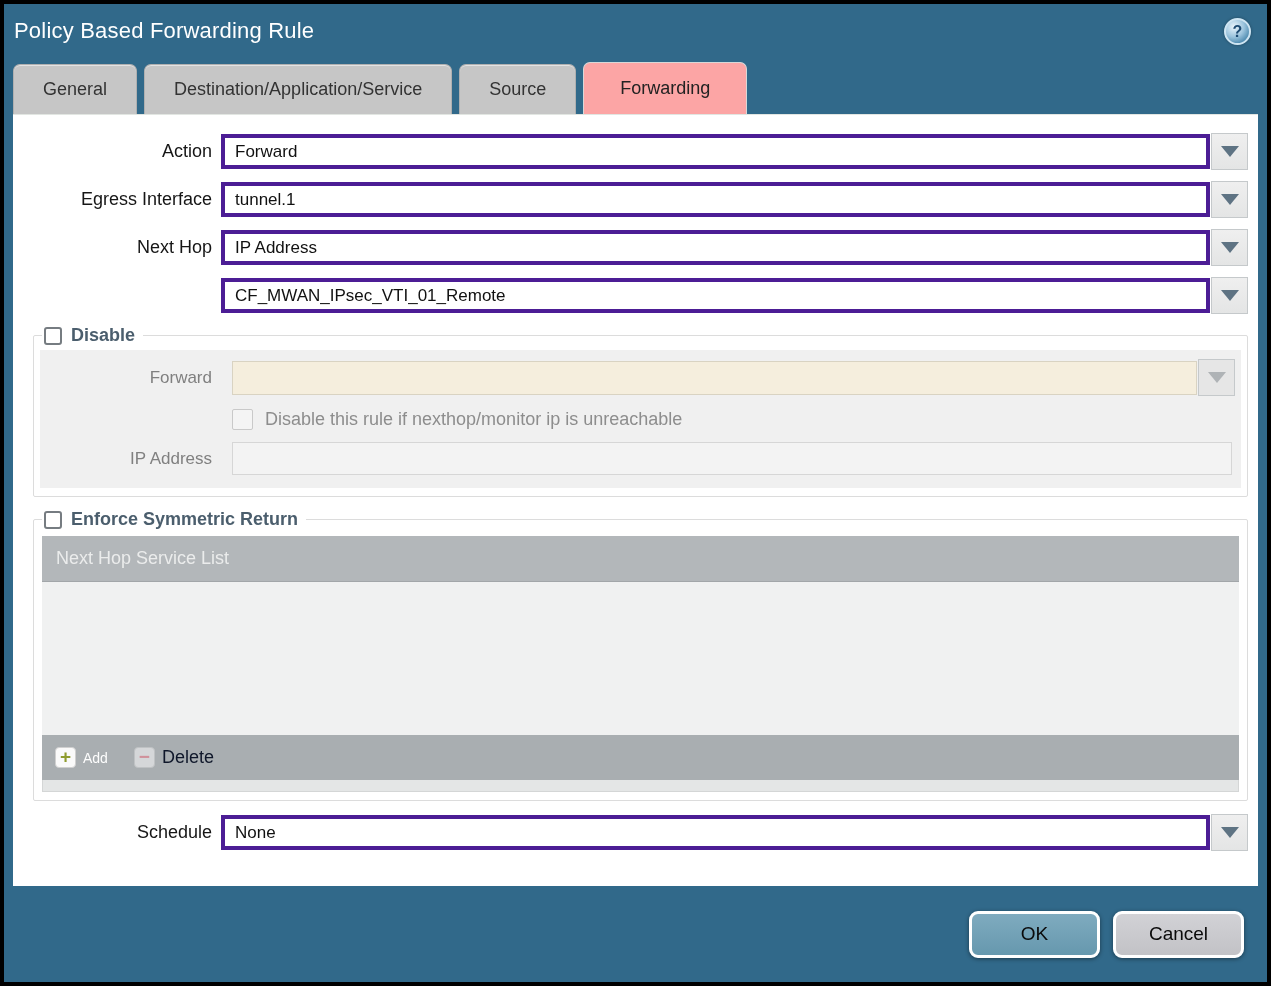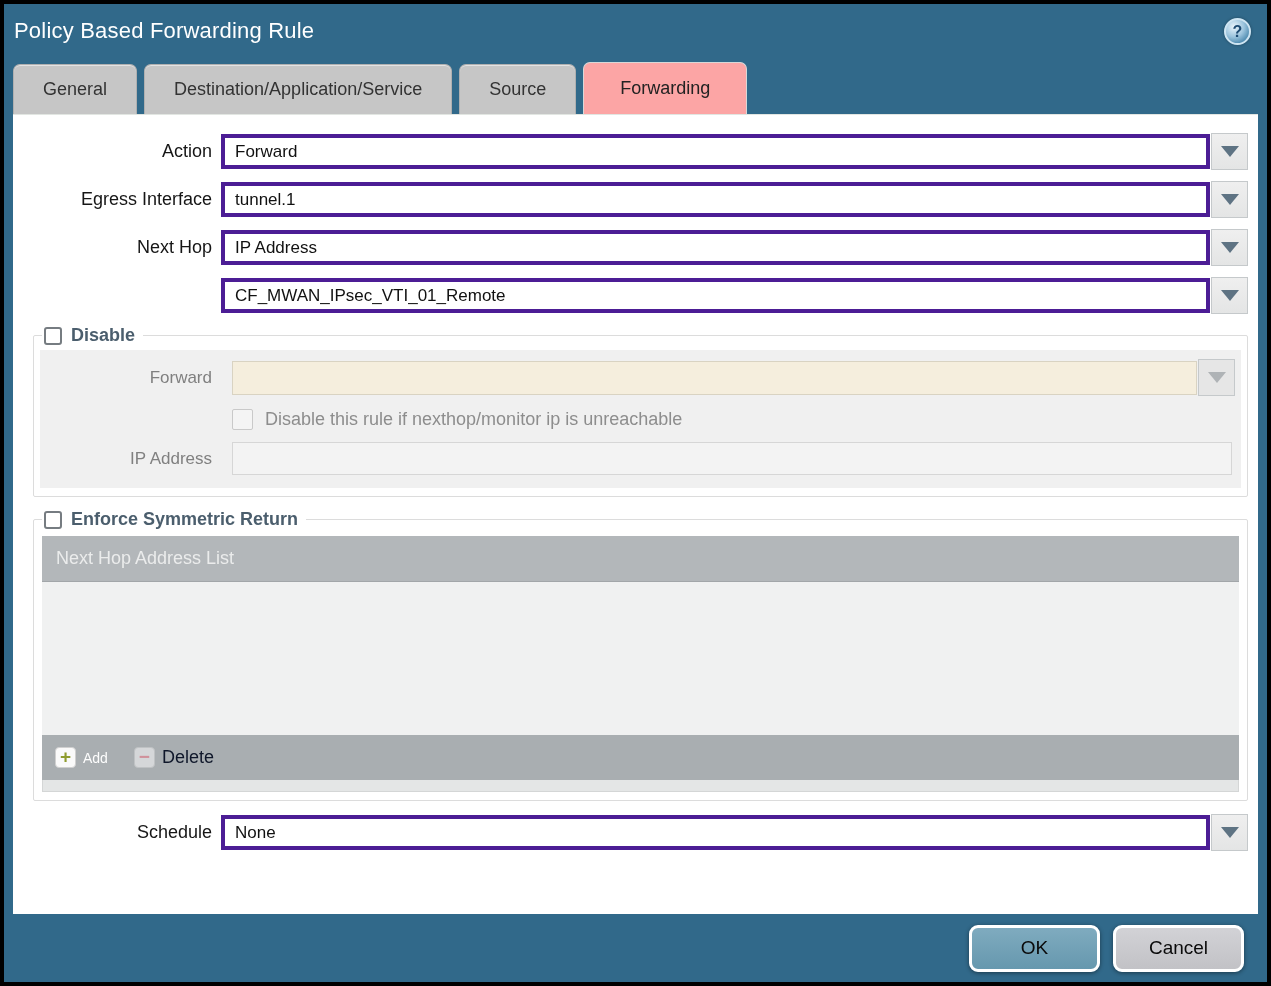--- a/index.html
+++ b/index.html
@@ -137,21 +137,21 @@
   .del-glyph { color:#d0919b; margin-top:-3px; }
   .add-text { font-size:14px; color:#fdfdfd; }
   .del-text { font-size:18px; color:#0f172a; }
   .sym-strip { height:12px; background:#e4e6e6; margin:0 2px; border:1px solid #d4d6d6; border-top:none; }
 
   .spacer-12 { height:12px; }
   .spacer-13 { height:13px; }
 
   
   .footer {
-    flex:0 0 auto; height:68px; display:flex; align-items:center;
+    flex:0 0 auto; height:96px; display:flex; align-items:center;
     justify-content:flex-end; gap:13px; padding-right:23px;
   }
   .btn {
     width:131px; height:47px; border-radius:9px; border:3px solid #fff;
     font-size:19px; color:#0a0a0a; display:flex; align-items:center; justify-content:center;
     cursor:pointer; box-shadow:0 1px 4px rgba(0,0,0,.45);
     font-family:"Liberation Sans", sans-serif;
   }
   .btn-ok { background:linear-gradient(#7fabbf,#6698ae); }
   .btn-cancel { background:linear-gradient(#d2d2d6,#c2c2c6); }
@@ -244,21 +244,21 @@
     <div class="spacer-12"></div>
 
     <fieldset>
       <legend>
         <span class="checkbox"></span>
         <span>Enforce Symmetric Return</span>
       </legend>
 
       <div class="sym-table">
         <div class="sym-header">
-          <span>Next Hop Address List</span>
+          <span>Next Hop Service List</span>
         </div>
         <div class="sym-body"></div>
         <div class="sym-footer">
           <div class="tbl-btn">
             <span class="icon-box">
               <span class="add-glyph">+</span>
             </span>
             <span class="add-text">Add</span>
           </div>
           <div class="tbl-btn disabled">

